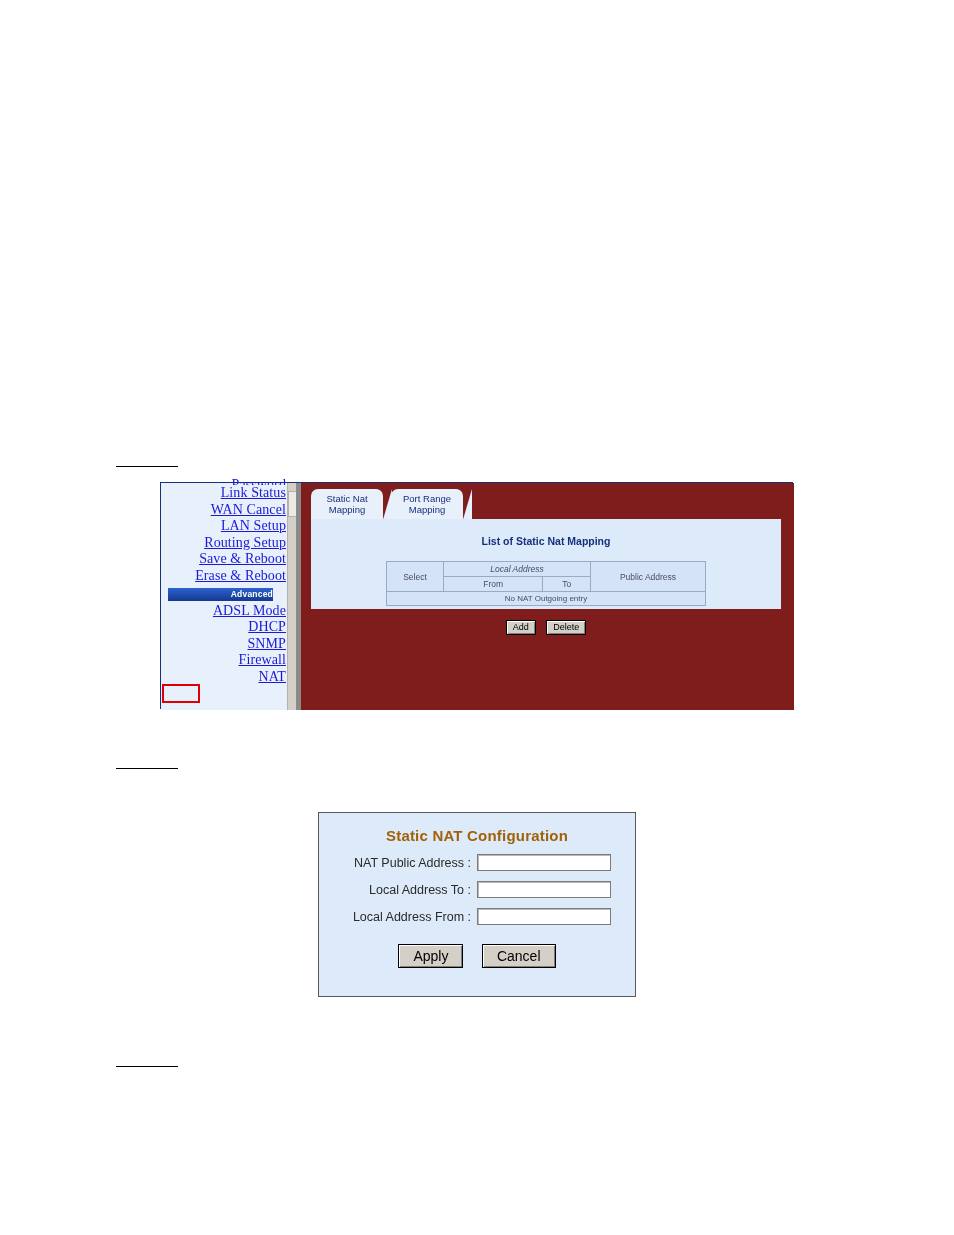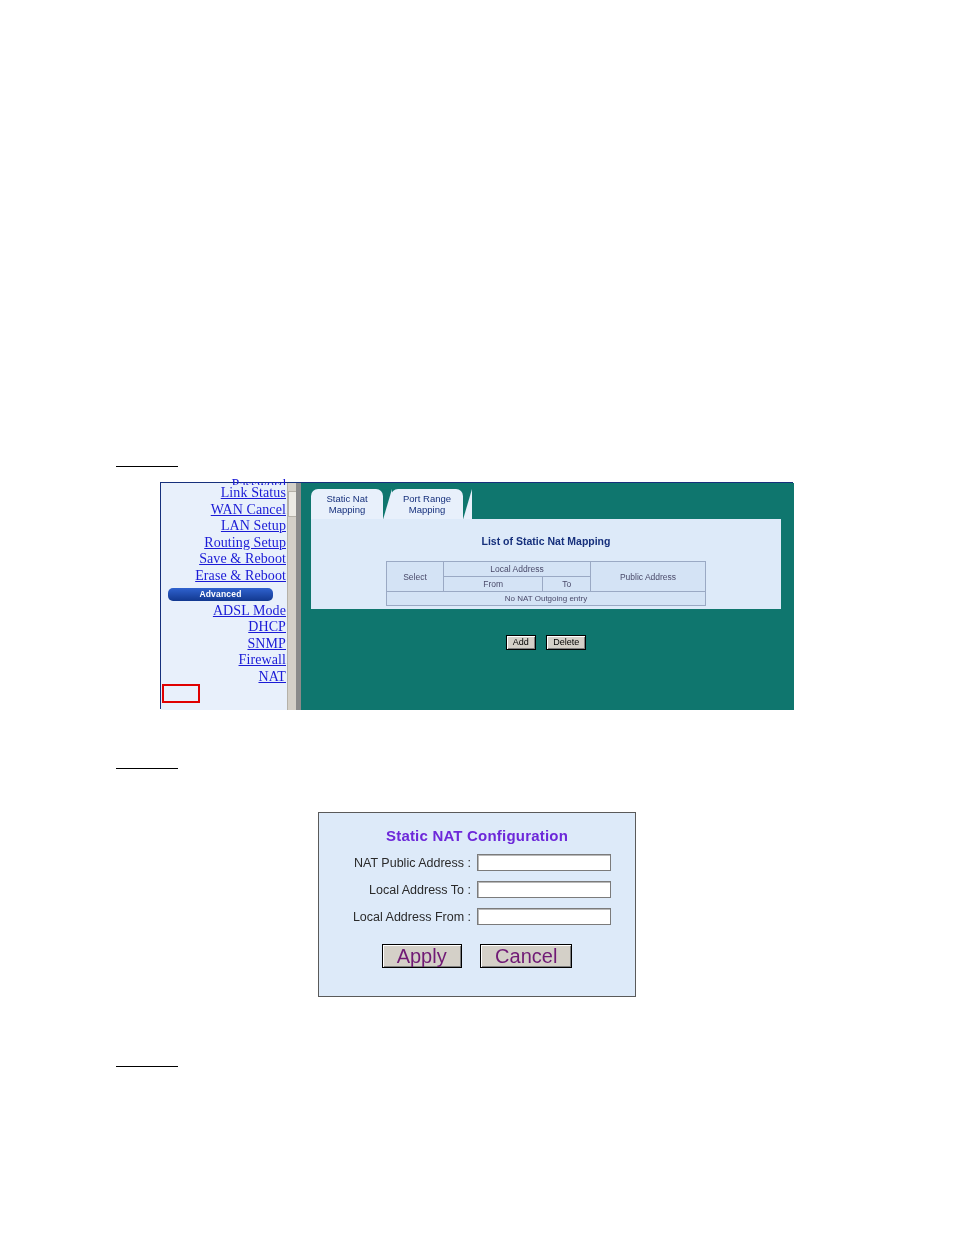--- a/index.html
+++ b/index.html
@@ -91,27 +91,27 @@
   }
   .nav-link.clipped {
     color: #1a1ad6;
     height: 8px;
     overflow: hidden;
   }
   .advanced-pill {
     margin: 3px 0 2px 0;
     width: 105px;
     height: 13px;
-    border-radius: 5px;
+    border-radius: 0;
     background: #1a47b8;
     background: linear-gradient(#2f62cf, #12388f);
     color: #ffffff;
     font-size: 8.5px;
     font-weight: bold;
-    text-align: center;
+    text-align: right;
     line-height: 13px;
     letter-spacing: 0.2px;
   }
   #nat-highlight {
     position: absolute;
     left: 1px;
     top: 201px;
     width: 38px;
     height: 19px;
     border: 2px solid #e00000;
@@ -119,21 +119,21 @@
     pointer-events: none;
   }
 
   
   #content-area {
     position: absolute;
     left: 140px;
     top: 0;
     width: 493px;
     height: 227px;
-    background: #0f766e;
+    background: #7f1d1d;
   }
   .tab {
     position: absolute;
     top: 6px;
     height: 30px;
     background: #e8f0fb;
     color: #16307c;
     font-size: 9.5px;
     text-align: center;
     line-height: 11px;
@@ -209,29 +209,29 @@
     color: #4a4a6a;
   }
   #nat-table td, #nat-table th {
     border: 1px solid #9aa9c4;
     background: #d4e3f5;
     font-weight: normal;
     text-align: center;
     padding: 2px 0;
   }
   #nat-table .cell-select { width: 56px; }
-  #nat-table .cell-local { width: 150px; }
+  #nat-table .cell-local { width: 150px; font-style: italic; }
   #nat-table .cell-public { width: 114px; }
   #nat-table .empty-row td {
     background: #d4e3f5;
     font-size: 8px;
     padding: 2px 12px;
   }
   .btn-row {
-    margin-top: 25px;
+    margin-top: 10px;
     text-align: center;
   }
   .win-btn {
     display: inline-block;
     font-family: "Liberation Sans", sans-serif;
     font-size: 9px;
     color: #000;
     background: #d4d0c8;
     border: 1px solid #000;
     border-right-color: #000;
@@ -250,21 +250,21 @@
     height: 185px;
     background: #ddeaf9;
     border: 1px solid #5a5a5a;
     box-sizing: border-box;
   }
   #dialog-title {
     text-align: center;
     margin-top: 14px;
     font-size: 15px;
     font-weight: bold;
-    color: #6d28d9;
+    color: #a16207;
     letter-spacing: 0.2px;
   }
   .form-row {
     display: flex;
     align-items: center;
     justify-content: flex-start;
     margin-top: 10px;
   }
   .form-label {
     width: 152px;
@@ -284,22 +284,22 @@
     padding: 0 2px;
     font-family: "Liberation Sans", sans-serif;
   }
   #dialog-buttons {
     margin-top: 19px;
     text-align: center;
   }
   .dlg-btn {
     display: inline-block;
     font-family: "Liberation Sans", sans-serif;
-    font-size: 20px;
-    color: #701a75;
+    font-size: 14px;
+    color: #000000;
     background: #d4d0c8;
     border: 1px solid #000;
     box-shadow: inset 1px 1px 0 #ffffff, inset -1px -1px 0 #808080;
     padding: 3px 14px;
     margin: 0 7px;
     line-height: 16px;
   }
 </style>
 </head>
 <body>

